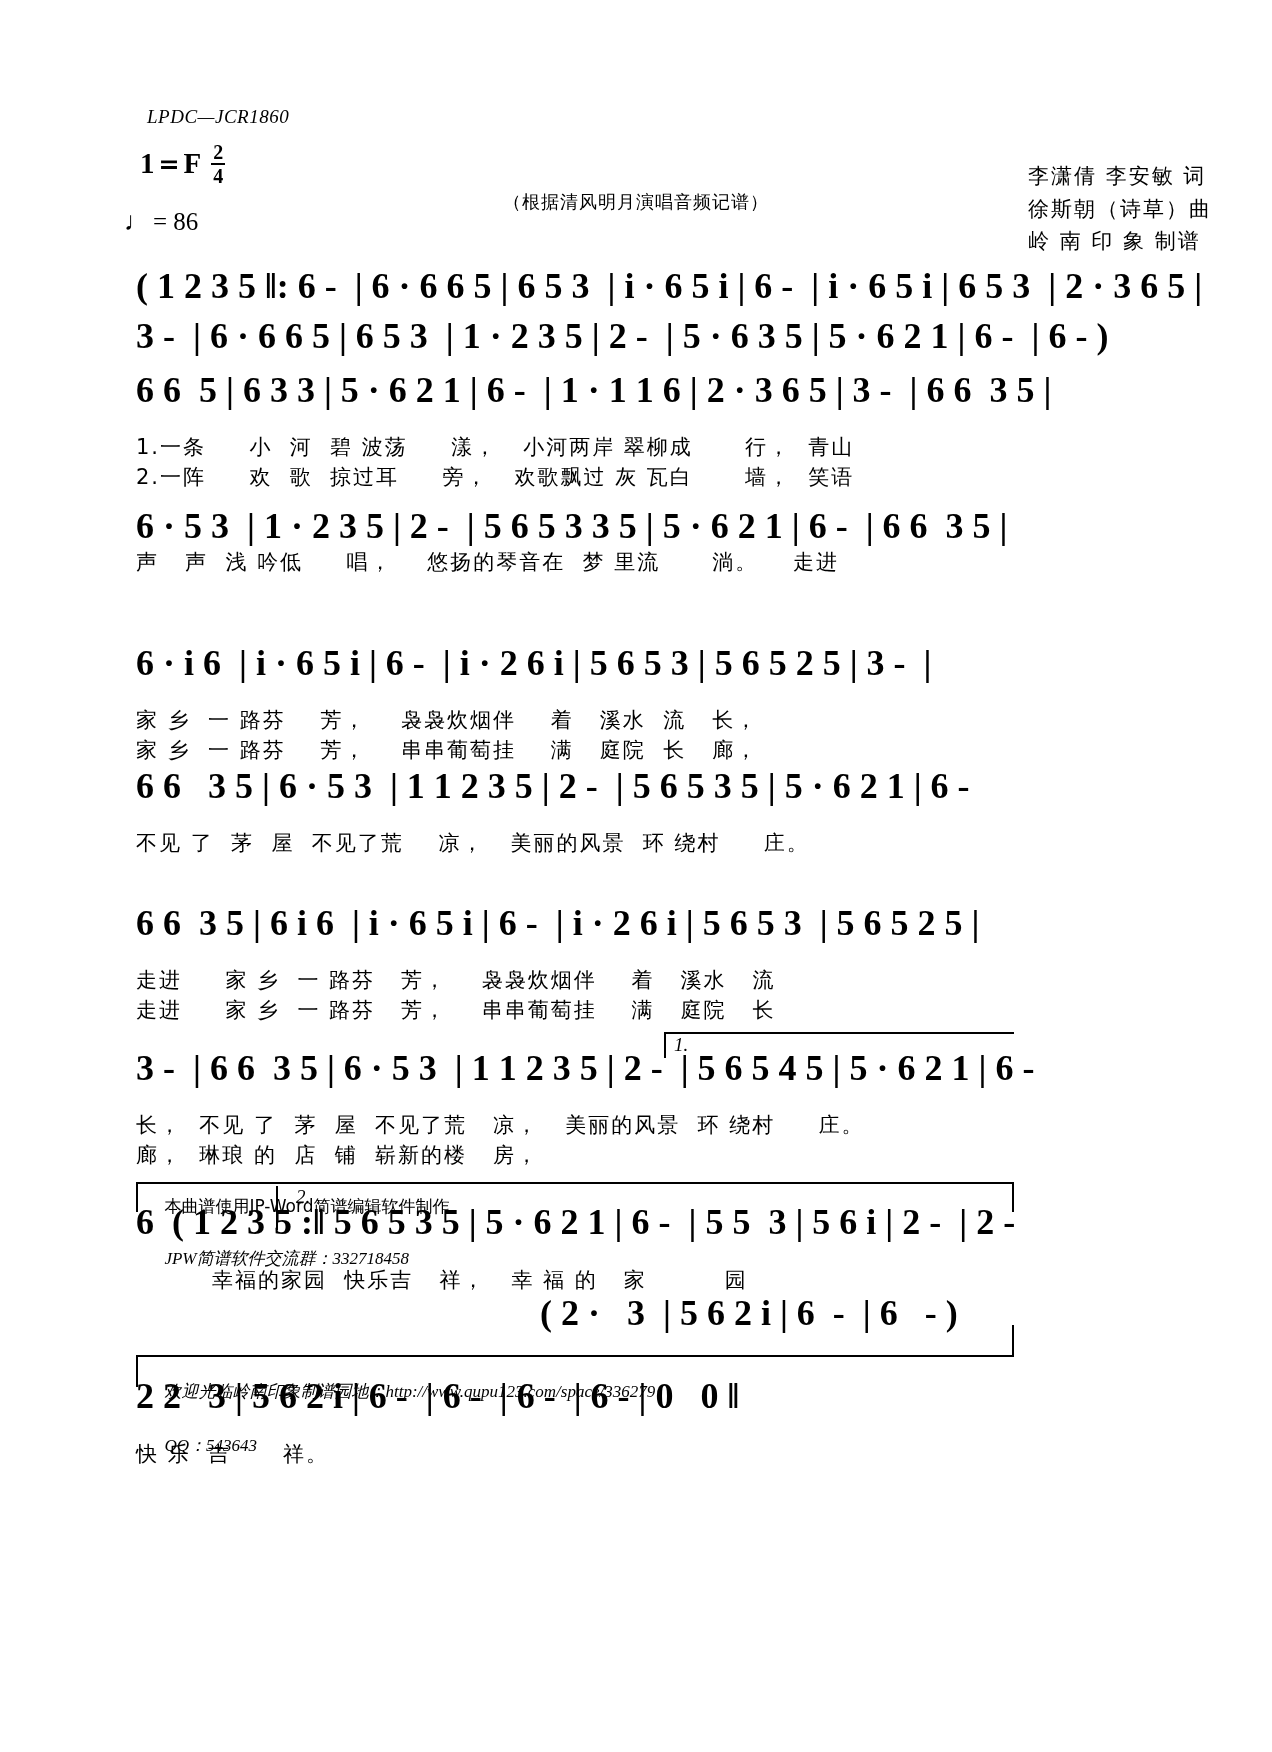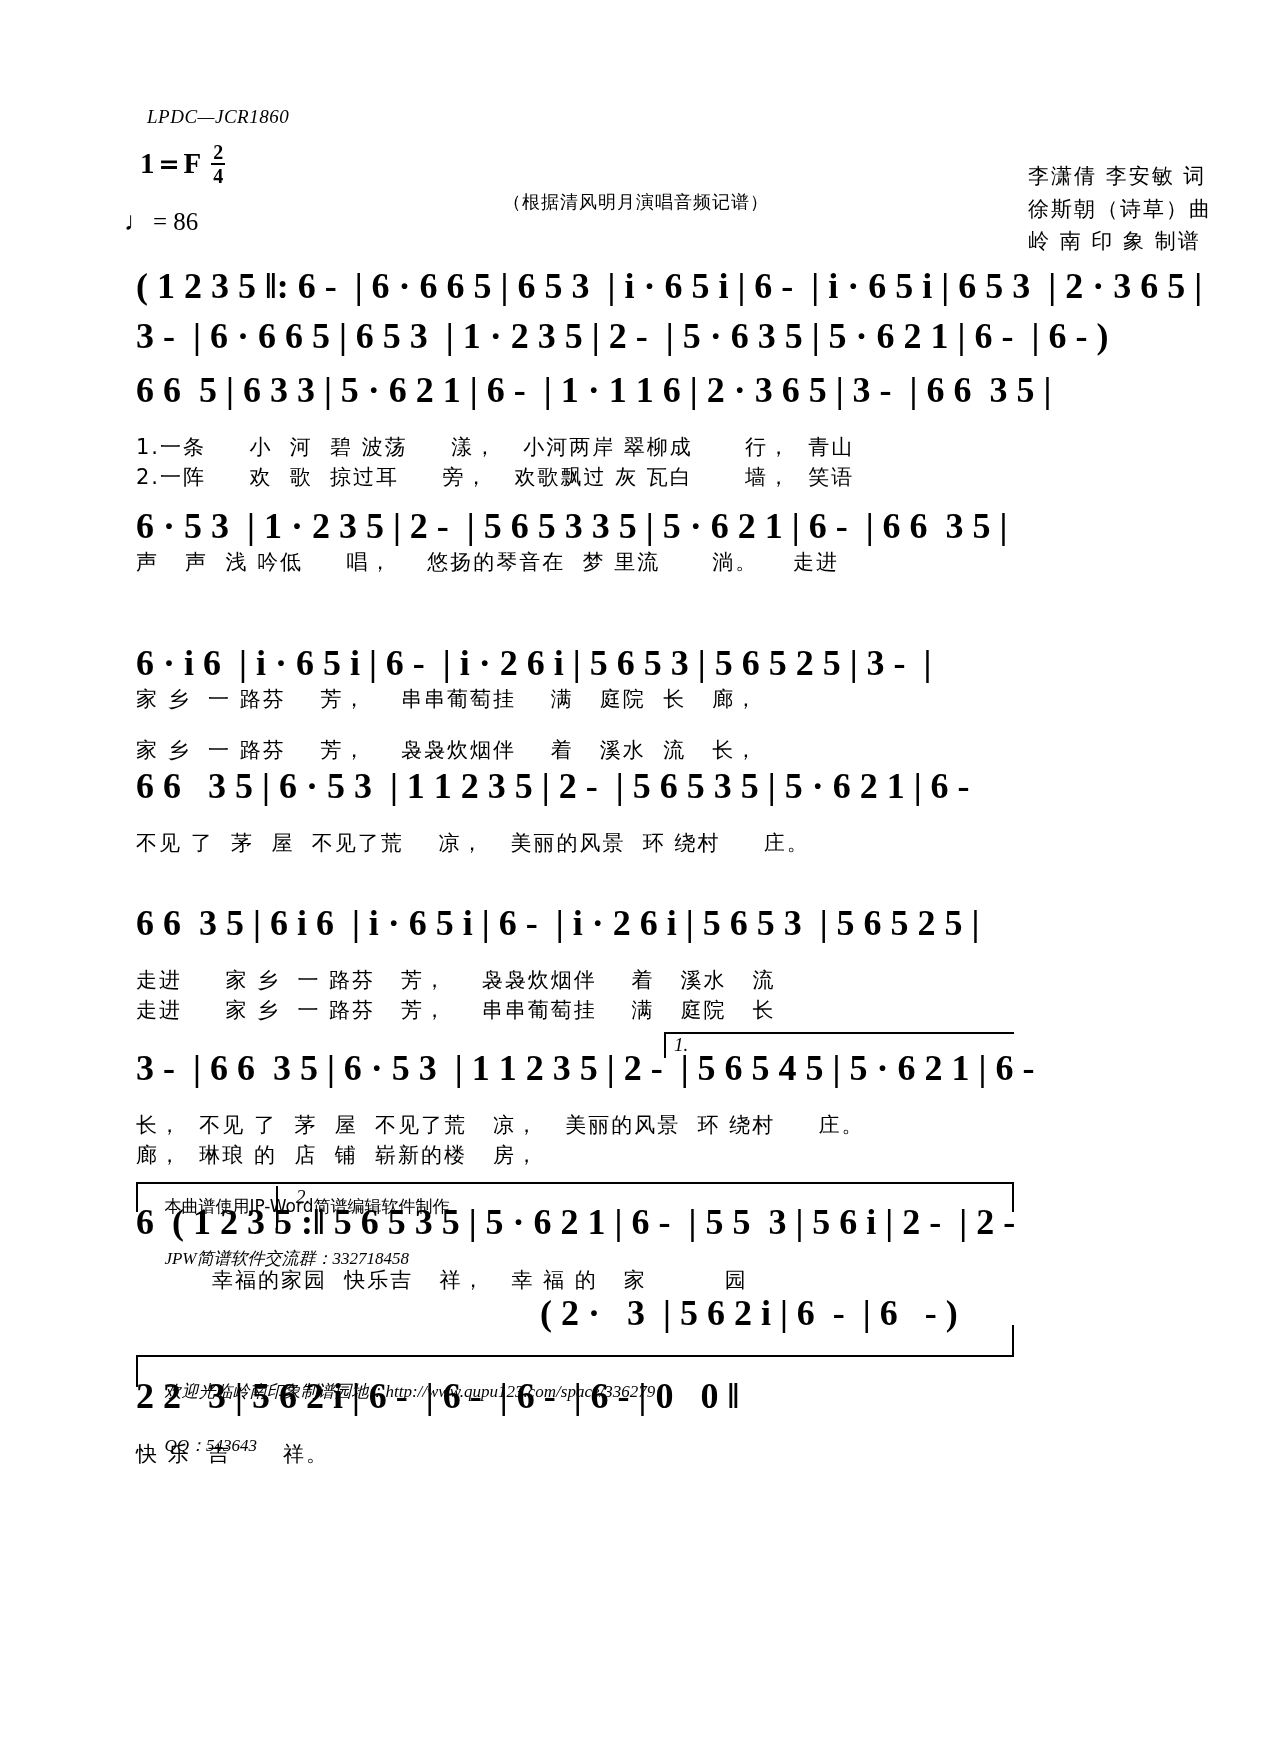--- a/index.html
+++ b/index.html
@@ -117,22 +117,22 @@
     <div class="lyr" style="margin-top:6px;">2.一阵     欢  歌  掠过耳     旁，   欢歌飘过 灰 瓦白      墙，  笑语</div>
   </div>
 
   <div class="row" style="top:508px;">
     <div class="notes">6 · 5 3  | 1 · 2 3 5 | 2 -  | 5 6 5 3 3 5 | 5 · 6 2 1 | 6 -  | 6 6  3 5 |</div>
     <div class="lyr" style="margin-top:6px;">声   声  浅 吟低     唱，    悠扬的琴音在  梦 里流      淌。    走进</div>
   </div>
 
   <div class="row" style="top:645px;">
     <div class="notes">6 · i 6  | i · 6 5 i | 6 -  | i · 2 6 i | 5 6 5 3 | 5 6 5 2 5 | 3 -  |</div>
+    <div class="lyr" style="margin-top:27px;">家 乡  一 路芬    芳，    袅袅炊烟伴    着   溪水  流   长，</div>
     <div class="lyr" style="margin-top:6px;">家 乡  一 路芬    芳，    串串葡萄挂    满   庭院  长   廊，</div>
-    <div class="lyr" style="margin-top:27px;">家 乡  一 路芬    芳，    袅袅炊烟伴    着   溪水  流   长，</div>
   </div>
 
   <div class="row" style="top:768px;">
     <div class="notes">6 6   3 5 | 6 · 5 3  | 1 1 2 3 5 | 2 -  | 5 6 5 3 5 | 5 · 6 2 1 | 6 -</div>
     <div class="lyr" style="margin-top:27px;">不见 了  茅  屋  不见了荒    凉，   美丽的风景  环 绕村     庄。</div>
   </div>
 
   <div class="row" style="top:905px;">
     <div class="notes">6 6  3 5 | 6 i 6  | i · 6 5 i | 6 -  | i · 2 6 i | 5 6 5 3  | 5 6 5 2 5 |</div>
     <div class="lyr" style="margin-top:27px;">走进     家 乡  一 路芬   芳，    袅袅炊烟伴    着   溪水   流</div>

